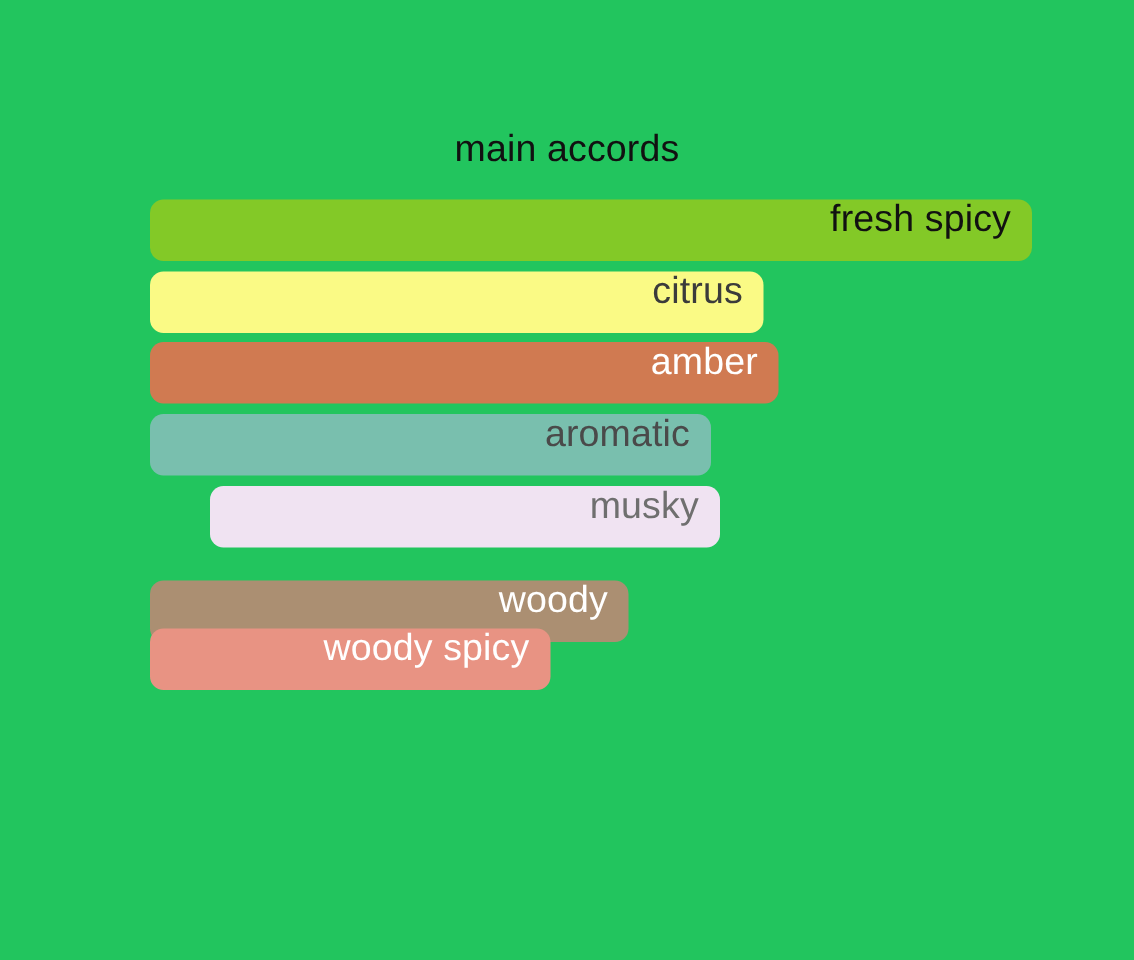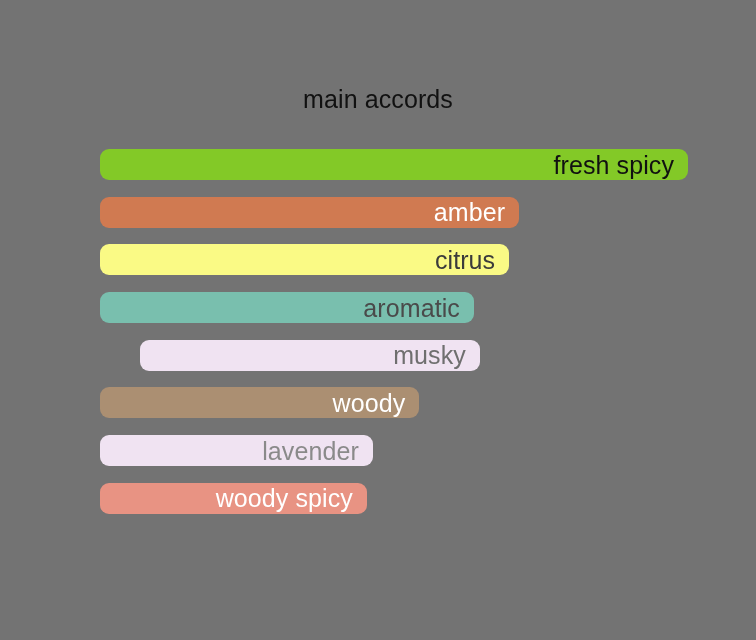--- a/index.html
+++ b/index.html
@@ -13,21 +13,21 @@
     height: 640px;
     overflow: hidden;
     font-family: "Liberation Sans", sans-serif;
     -webkit-font-smoothing: antialiased;
   }
 
   #chart-root {
     position: relative;
     width: 756px;
     height: 640px;
-    background: #737373;
+    background: #22c55e;
   }
 
   
   .chart-title {
     position: absolute;
     left: 0;
     top: 84px;
     width: 756px;
     text-align: center;
     font-size: 25px;
@@ -49,26 +49,26 @@
 
   .bar-row {
     position: relative;
     height: 47.7px;
     width: 100%;
   }
 
   .bar {
     position: absolute;
     left: 0;
-    top: 16px;
-    height: 31px;
+    top: 0;
+    height: 41px;
     border-radius: 9px;
     box-sizing: border-box;
     display: flex;
-    align-items: center;
+    align-items: flex-start;
     justify-content: flex-end;
     padding-right: 14px;
     overflow: visible;
   }
 
   .bar-label {
     font-size: 25px;
     line-height: 26px;
     white-space: nowrap;
     letter-spacing: 0.1px;
@@ -82,47 +82,42 @@
 
   <div class="chart-title">main accords</div>
 
   <div class="bars">
       <div class="bar-row">
         <div class="bar" style="width: 588px; background: rgb(131, 201, 39);">
           <span class="bar-label" style="color: rgb(17, 17, 17);">fresh spicy</span>
         </div>
       </div>
       <div class="bar-row">
-        <div class="bar" style="width: 419.244px; background: rgb(208, 122, 81);">
-          <span class="bar-label" style="color: rgb(255, 255, 255);">amber</span>
+        <div class="bar" style="width: 409.248px; background: rgb(250, 250, 133);">
+          <span class="bar-label" style="color: rgb(59, 59, 59);">citrus</span>
         </div>
       </div>
       <div class="bar-row">
-        <div class="bar" style="width: 409.248px; background: rgb(250, 250, 133);">
-          <span class="bar-label" style="color: rgb(59, 59, 59);">citrus</span>
+        <div class="bar" style="width: 419.244px; background: rgb(208, 122, 81);">
+          <span class="bar-label" style="color: rgb(255, 255, 255);">amber</span>
         </div>
       </div>
       <div class="bar-row">
         <div class="bar" style="width: 373.968px; background: rgb(121, 191, 174);">
           <span class="bar-label" style="color: rgb(74, 74, 74);">aromatic</span>
         </div>
       </div>
       <div class="bar-row">
         <div class="bar" style="width: 339.864px; background: rgb(240, 227, 242); margin-left: 40px;">
           <span class="bar-label" style="color: rgb(111, 111, 111);">musky</span>
         </div>
       </div>
       <div class="bar-row">
-        <div class="bar" style="width: 319.284px; background: rgb(171, 143, 114);">
+        <div class="bar" style="width: 319.284px; background: rgb(171, 143, 114); margin-top: 16px;">
           <span class="bar-label" style="color: rgb(255, 255, 255);">woody</span>
-        </div>
-      </div>
-      <div class="bar-row">
-        <div class="bar" style="width: 272.832px; background: rgb(240, 227, 242);">
-          <span class="bar-label" style="color: rgb(138, 138, 138);">lavender</span>
         </div>
       </div>
       <div class="bar-row">
         <div class="bar" style="width: 266.952px; background: rgb(232, 147, 131);">
           <span class="bar-label" style="color: rgb(255, 255, 255);">woody spicy</span>
         </div>
       </div>
     </div>
 
 </div>

